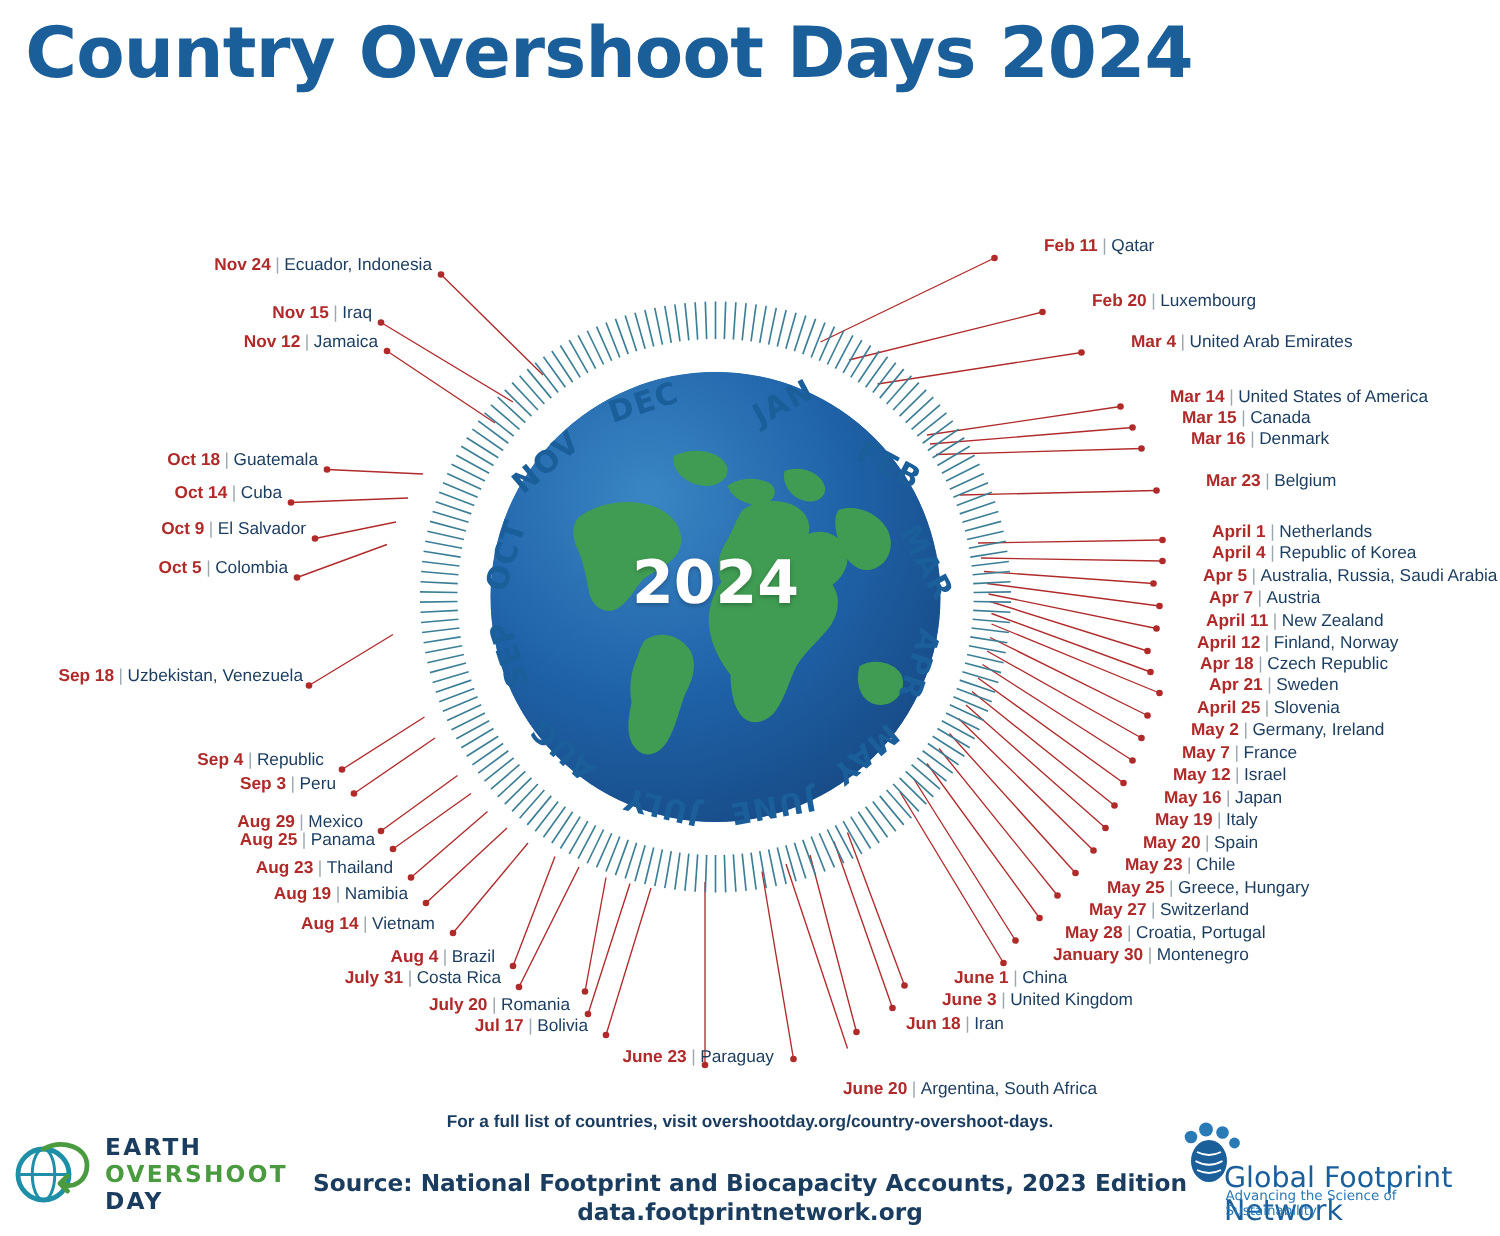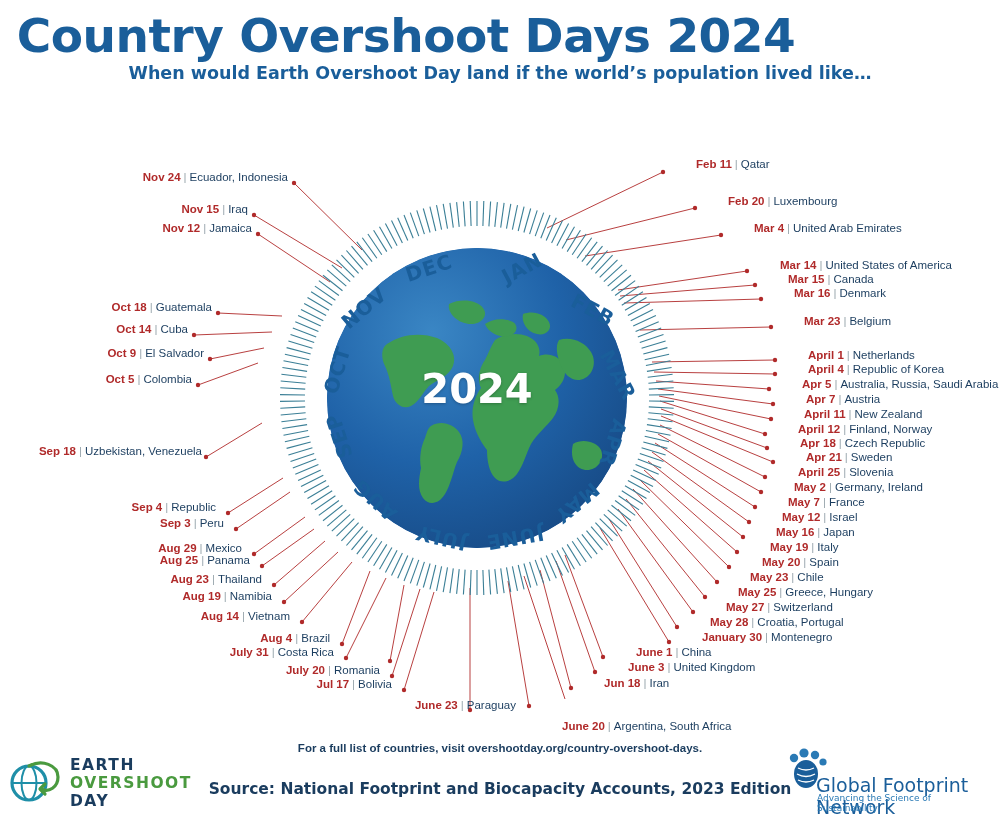--- a/index.html
+++ b/index.html
@@ -216,21 +216,20 @@
     width: 1000px; height: 824px;
     pointer-events: none;
   }
 </style>
 </head>
 <body>
 
 <div class="page">
 
   <div class="title">Country Overshoot Days 2024</div>
-  <div class="subtitle">When would Earth Overshoot Day land if the world’s population lived like…</div>
 
   <svg class="leader-svg" viewBox="0 0 1000 824">
     <g stroke="#b02a2a" stroke-width="0.9" fill="none">
 
       <path d="M663 172 L547 228"></path>
       <path d="M695 208 L566 240"></path>
       <path d="M721 235 L585 256"></path>
       <path d="M747 271 L618 290"></path>
       <path d="M755 285 L620 296"></path>
       <path d="M761 299 L624 303"></path>
@@ -632,20 +631,21 @@
       <div class="ann left" style="right: 796px; top: 347px;"><span class="date">Oct 9</span><span class="bar">|</span><span class="country">El Salvador</span></div>
       <div class="ann left" style="right: 812px; top: 323px;"><span class="date">Oct 14</span><span class="bar">|</span><span class="country">Cuba</span></div>
       <div class="ann left" style="right: 788px; top: 301px;"><span class="date">Oct 18</span><span class="bar">|</span><span class="country">Guatemala</span></div>
       <div class="ann left" style="right: 748px; top: 222px;"><span class="date">Nov 12</span><span class="bar">|</span><span class="country">Jamaica</span></div>
       <div class="ann left" style="right: 752px; top: 203px;"><span class="date">Nov 15</span><span class="bar">|</span><span class="country">Iraq</span></div>
       <div class="ann left" style="right: 712px; top: 171px;"><span class="date">Nov 24</span><span class="bar">|</span><span class="country">Ecuador, Indonesia</span></div>
     </div>
 
   <div class="footnote">For a full list of countries, visit overshootday.org/country-overshoot-days.</div>
   <div class="source-line1">Source: National Footprint and Biocapacity Accounts, 2023 Edition</div>
+  <div class="source-line2">data.footprintnetwork.org</div>
 
   <div class="eod-logo">
     <svg width="56" height="56" viewBox="0 0 56 56">
       <circle cx="21" cy="30" r="17" fill="none" stroke="#1f8fa8" stroke-width="3.2"></circle>
       <ellipse cx="21" cy="30" rx="7.5" ry="17" fill="none" stroke="#1f8fa8" stroke-width="2"></ellipse>
       <line x1="4" y1="30" x2="38" y2="30" stroke="#1f8fa8" stroke-width="2"></line>
       <path d="M21 13 C34 6 50 12 50 24 C50 34 41 40 33 36" fill="none" stroke="#4a9a3f" stroke-width="3.2" stroke-linecap="round"></path>
       <path d="M37 31 L32 36 L37 41" fill="none" stroke="#4a9a3f" stroke-width="3.2" stroke-linecap="round" stroke-linejoin="round"></path>
     </svg>
     <div class="eod-text">

